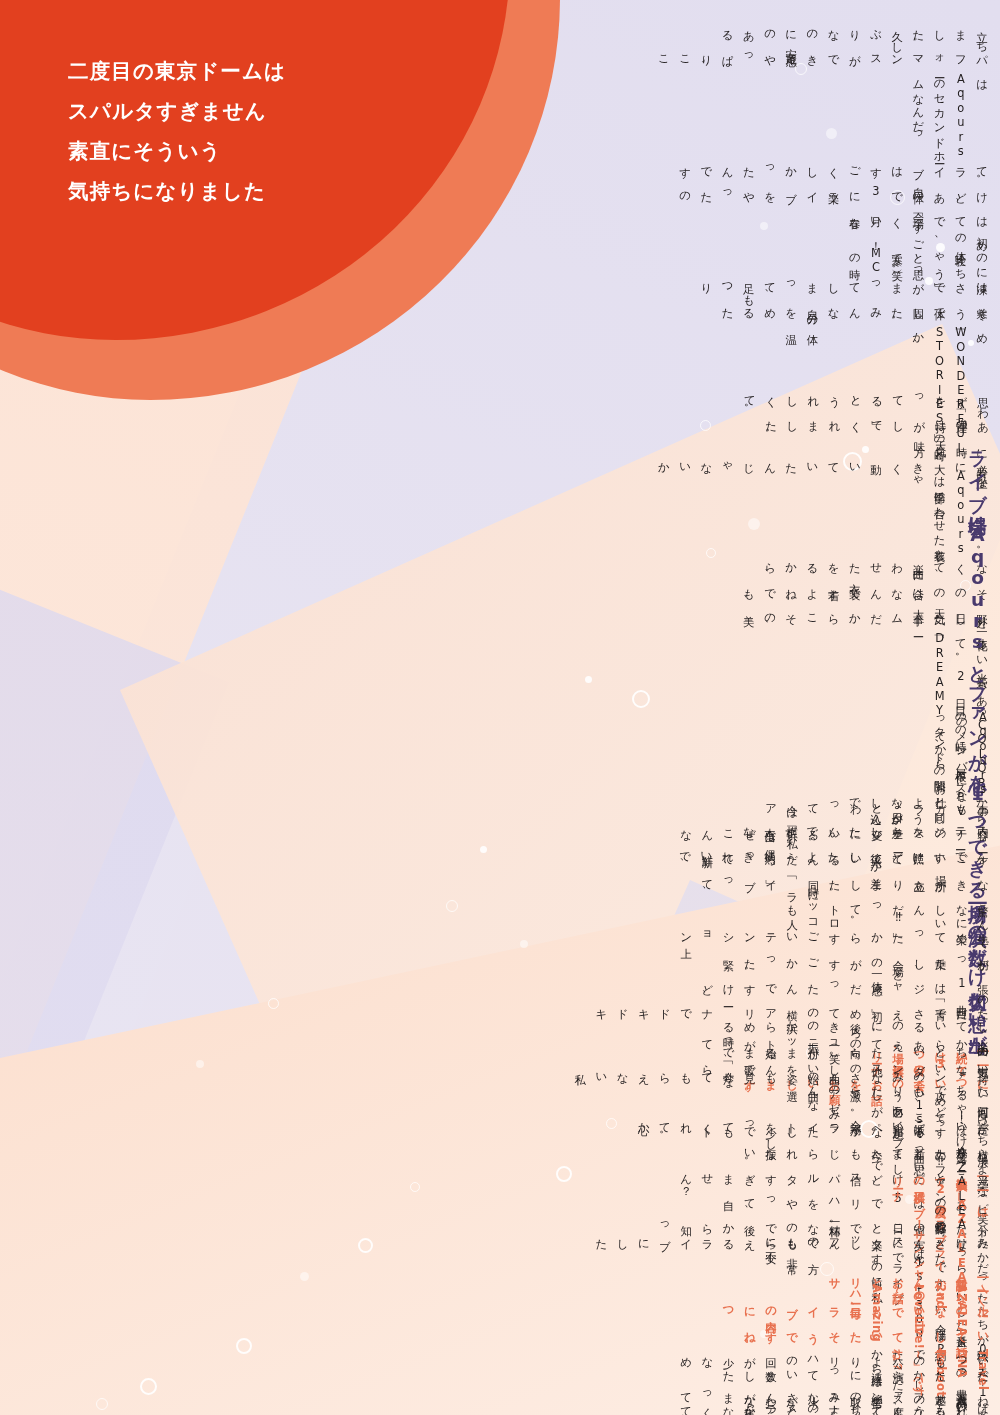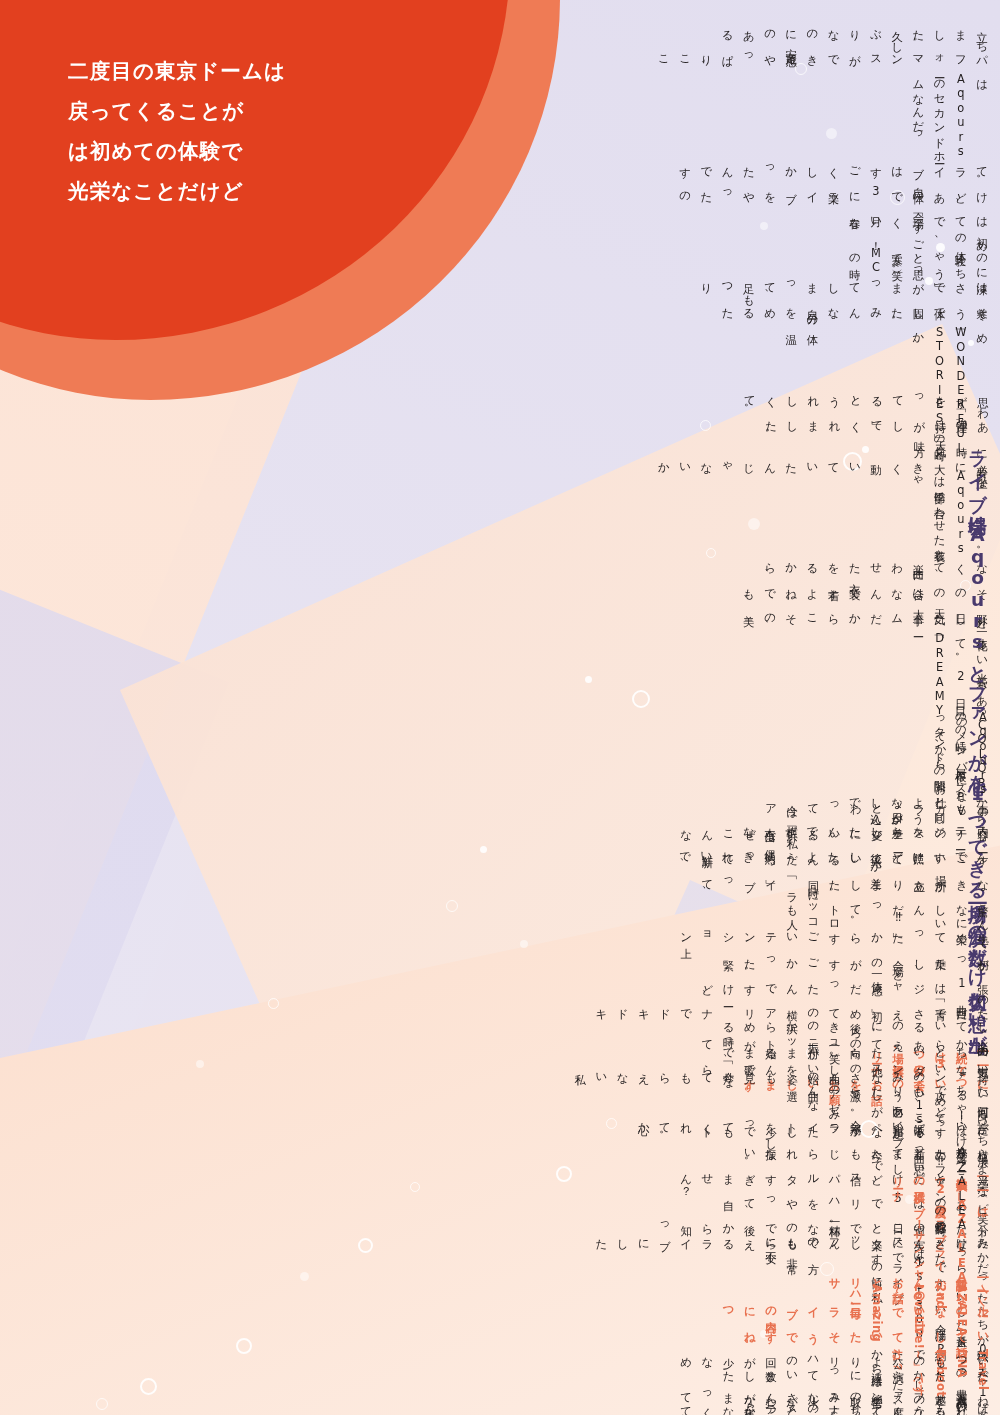--- a/index.html
+++ b/index.html
@@ -181,23 +181,23 @@
   <div class="bub ringthin" style="left:268px;top:998px;width:9px;height:9px;"></div>
   <div class="bub solid" style="left:480px;top:846px;width:7px;height:7px;"></div>
   <div class="bub ringthin" style="left:446px;top:900px;width:10px;height:10px;"></div>
   <div class="bub soft" style="left:520px;top:940px;width:8px;height:8px;"></div>
   <div class="bub solid" style="left:968px;top:340px;width:6px;height:6px;"></div>
   <div class="bub ringthin" style="left:606px;top:1118px;width:9px;height:9px;"></div>
   <div class="bub ring" style="left:556px;top:1166px;width:12px;height:12px;"></div>
 
   <div class="masthead">
     <div class="ql">二度目の東京ドームは</div>
-    <div class="ql">戻ってくることが</div>
-    <div class="ql">は初めての体験で</div>
-    <div class="ql">光栄なことだけど</div>
+    <div class="ql">スパルタすぎません</div>
+    <div class="ql">素直にそういう</div>
+    <div class="ql">気持ちになりました</div>
   </div>
 
   <div class="vwrap" style="left:497px;top:22px;width:495px;height:345px;">
     <div class="vcol body-text" style="height:345px;margin-left:13.2px;">立ちました。久しぶりなのに安定感のある</div>
     <div class="vcol body-text" style="height:345px;margin-left:13.2px;">パフォーマンスができて、やっぱり、ここ</div>
     <div class="vcol body-text" style="height:345px;margin-left:13.2px;">はAqoursのセカンドホームなんだっ</div>
     <div class="vcol body-text" style="height:345px;margin-left:13.2px;">て。ライブ自体はすごく楽しかったんです</div>
     <div class="vcol body-text" style="height:345px;margin-left:13.2px;">けど、あの会場で3月にライブをやったの</div>
     <div class="vcol body-text" style="height:345px;margin-left:13.2px;">は初めての体験で、「すごく寒い！　春な</div>
     <div class="vcol body-text" style="height:345px;margin-left:13.2px;">のに凍えちゃう」と思って（笑）。MCの時</div>

